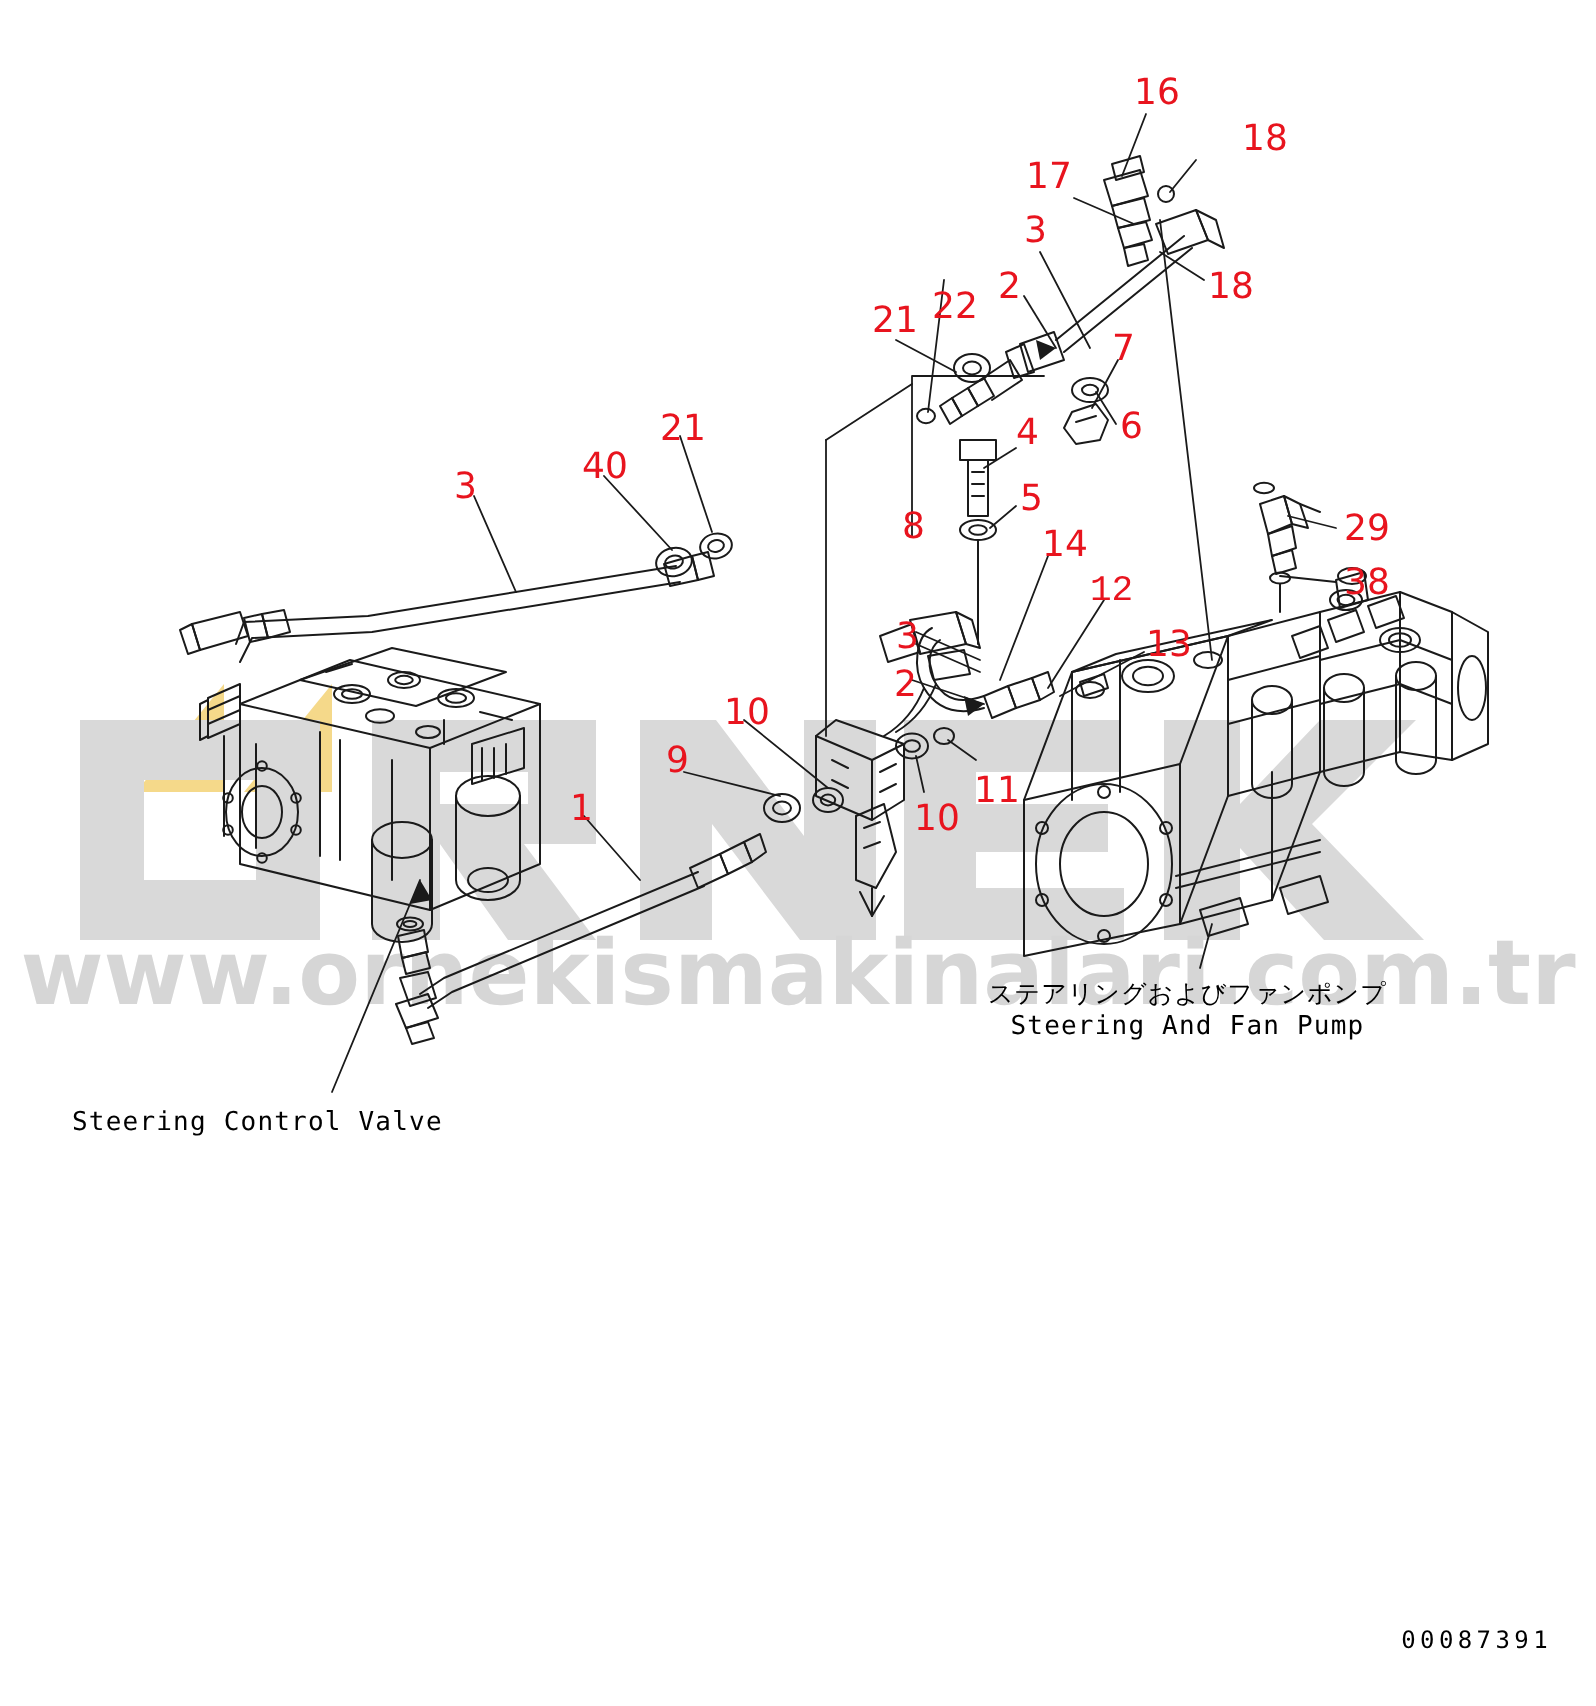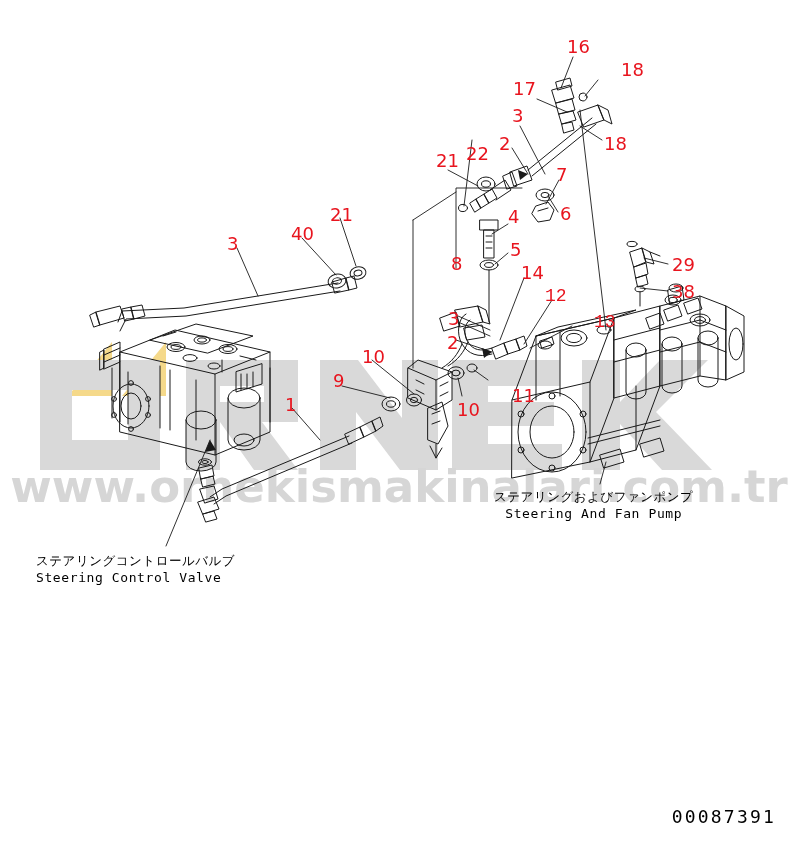--- a/index.html
+++ b/index.html
@@ -63,21 +63,21 @@
     line-height: 17px;
     letter-spacing: 0.6px;
   }
   #caption-scv { left: 36px; top: 553px; }
   #caption-safp { left: 494px; top: 489px; text-align: center; }
   #doc-number {
     position: absolute;
     right: 22px;
     bottom: 26px;
     font-family: "DejaVu Sans Mono", monospace;
-    font-size: 18px;
+    font-size: 12px;
     letter-spacing: 2.2px;
     color: #000000;
     z-index: 4;
   }
 </style>
 </head>
 <body>
 
 <div id="page">
 
@@ -455,30 +455,29 @@
   <div class="callout" style="left:330px; top:206px;">21</div>
   <div class="callout" style="left:510px; top:241px;">5</div>
   <div class="callout" style="left:291px; top:225px;">40</div>
   <div class="callout" style="left:227px; top:235px;">3</div>
   <div class="callout" style="left:451px; top:255px;">8</div>
   <div class="callout" style="left:672px; top:256px;">29</div>
   <div class="callout" style="left:521px; top:264px;">14</div>
   <div class="callout" style="left:672px; top:283px;">38</div>
   <div class="callout" style="left:448px; top:310px;">3</div>
   <div class="callout" style="left:545px; top:288px;font-family:Liberation Mono, monospace;">12</div>
-  <div class="callout" style="left:594px; top:314px;font-family:Liberation Mono, monospace;">13</div>
+  <div class="callout" style="left:573px; top:314px;">13</div>
   <div class="callout" style="left:447px; top:334px;">2</div>
   <div class="callout" style="left:362px; top:348px;">10</div>
   <div class="callout" style="left:333px; top:372px;">9</div>
-  <div class="callout" style="left:512px; top:387px;text-align:right;">11</div>
+  <div class="callout" style="left:487px; top:387px;text-align:right;">11</div>
   <div class="callout" style="left:457px; top:401px;">10</div>
   <div class="callout" style="left:285px; top:396px;">1</div>
 
   <div class="caption" id="caption-scv">
-    <div class="jp">ステアリングコントロールバルブ</div>
     <div class="en">Steering Control Valve</div>
   </div>
 
   <div class="caption" id="caption-safp">
     <div class="jp">ステアリングおよびファンポンプ</div>
     <div class="en">Steering And Fan Pump</div>
   </div>
 
   <div id="doc-number">00087391</div>
 

